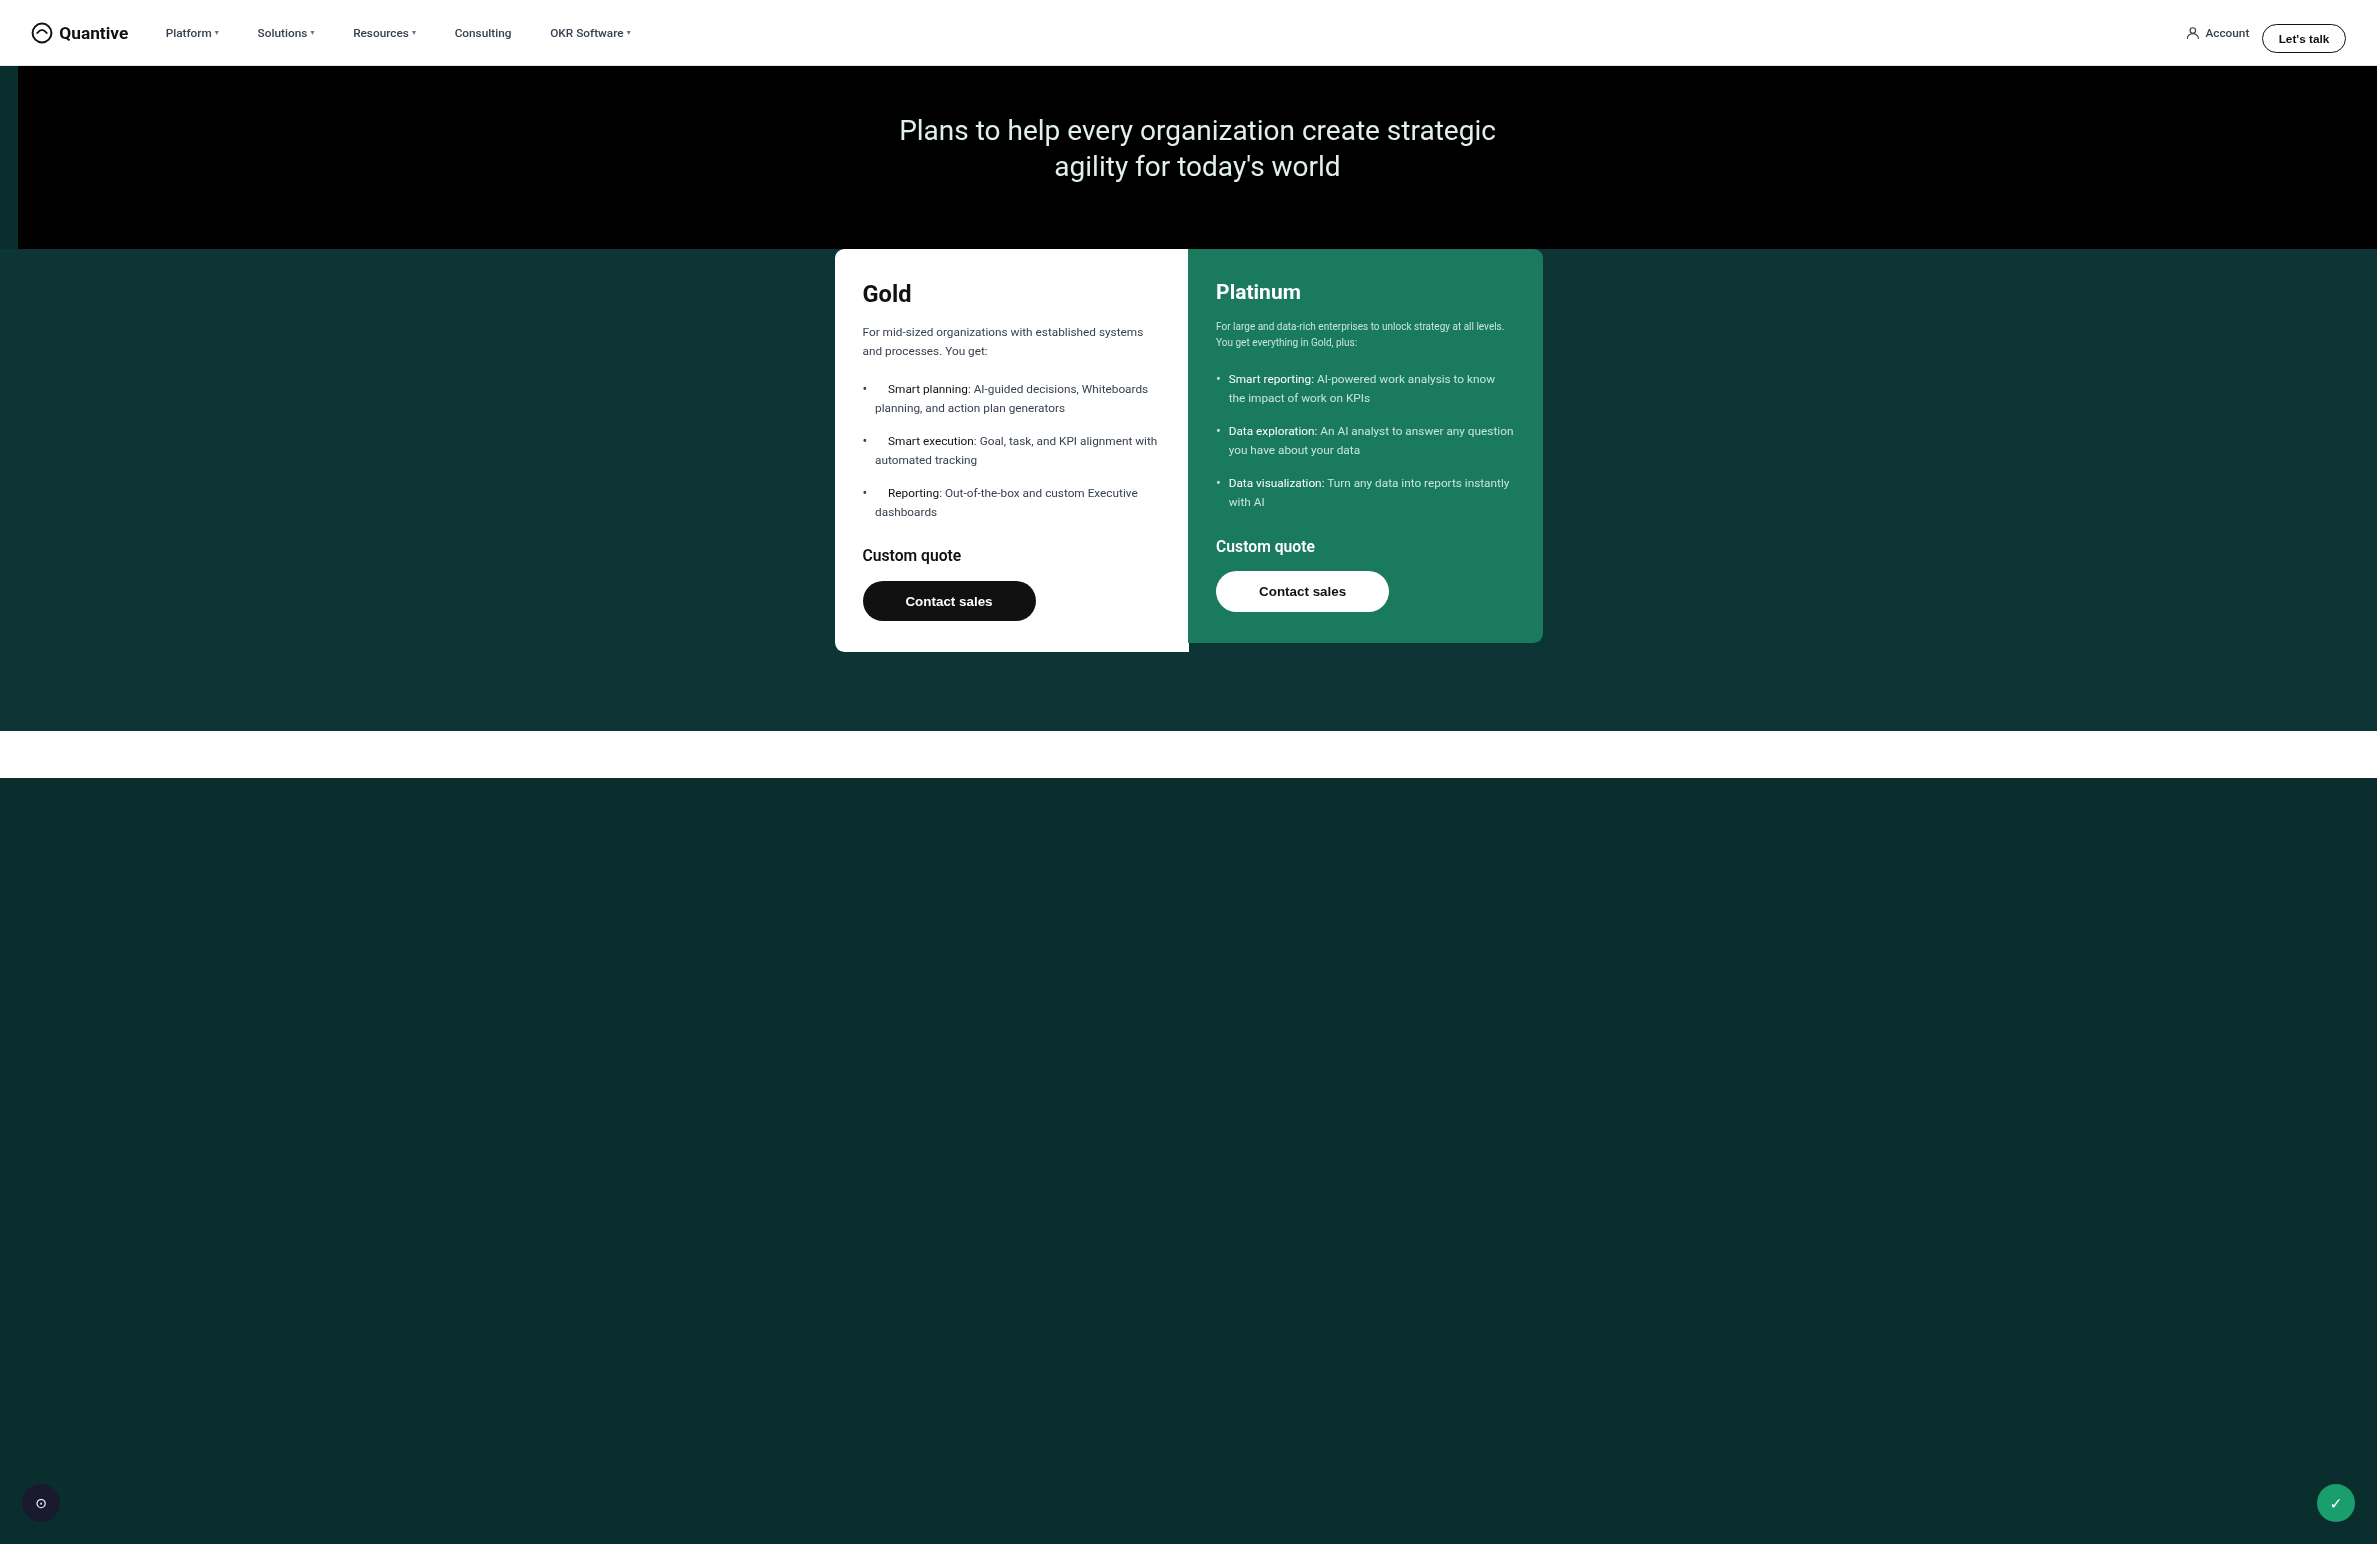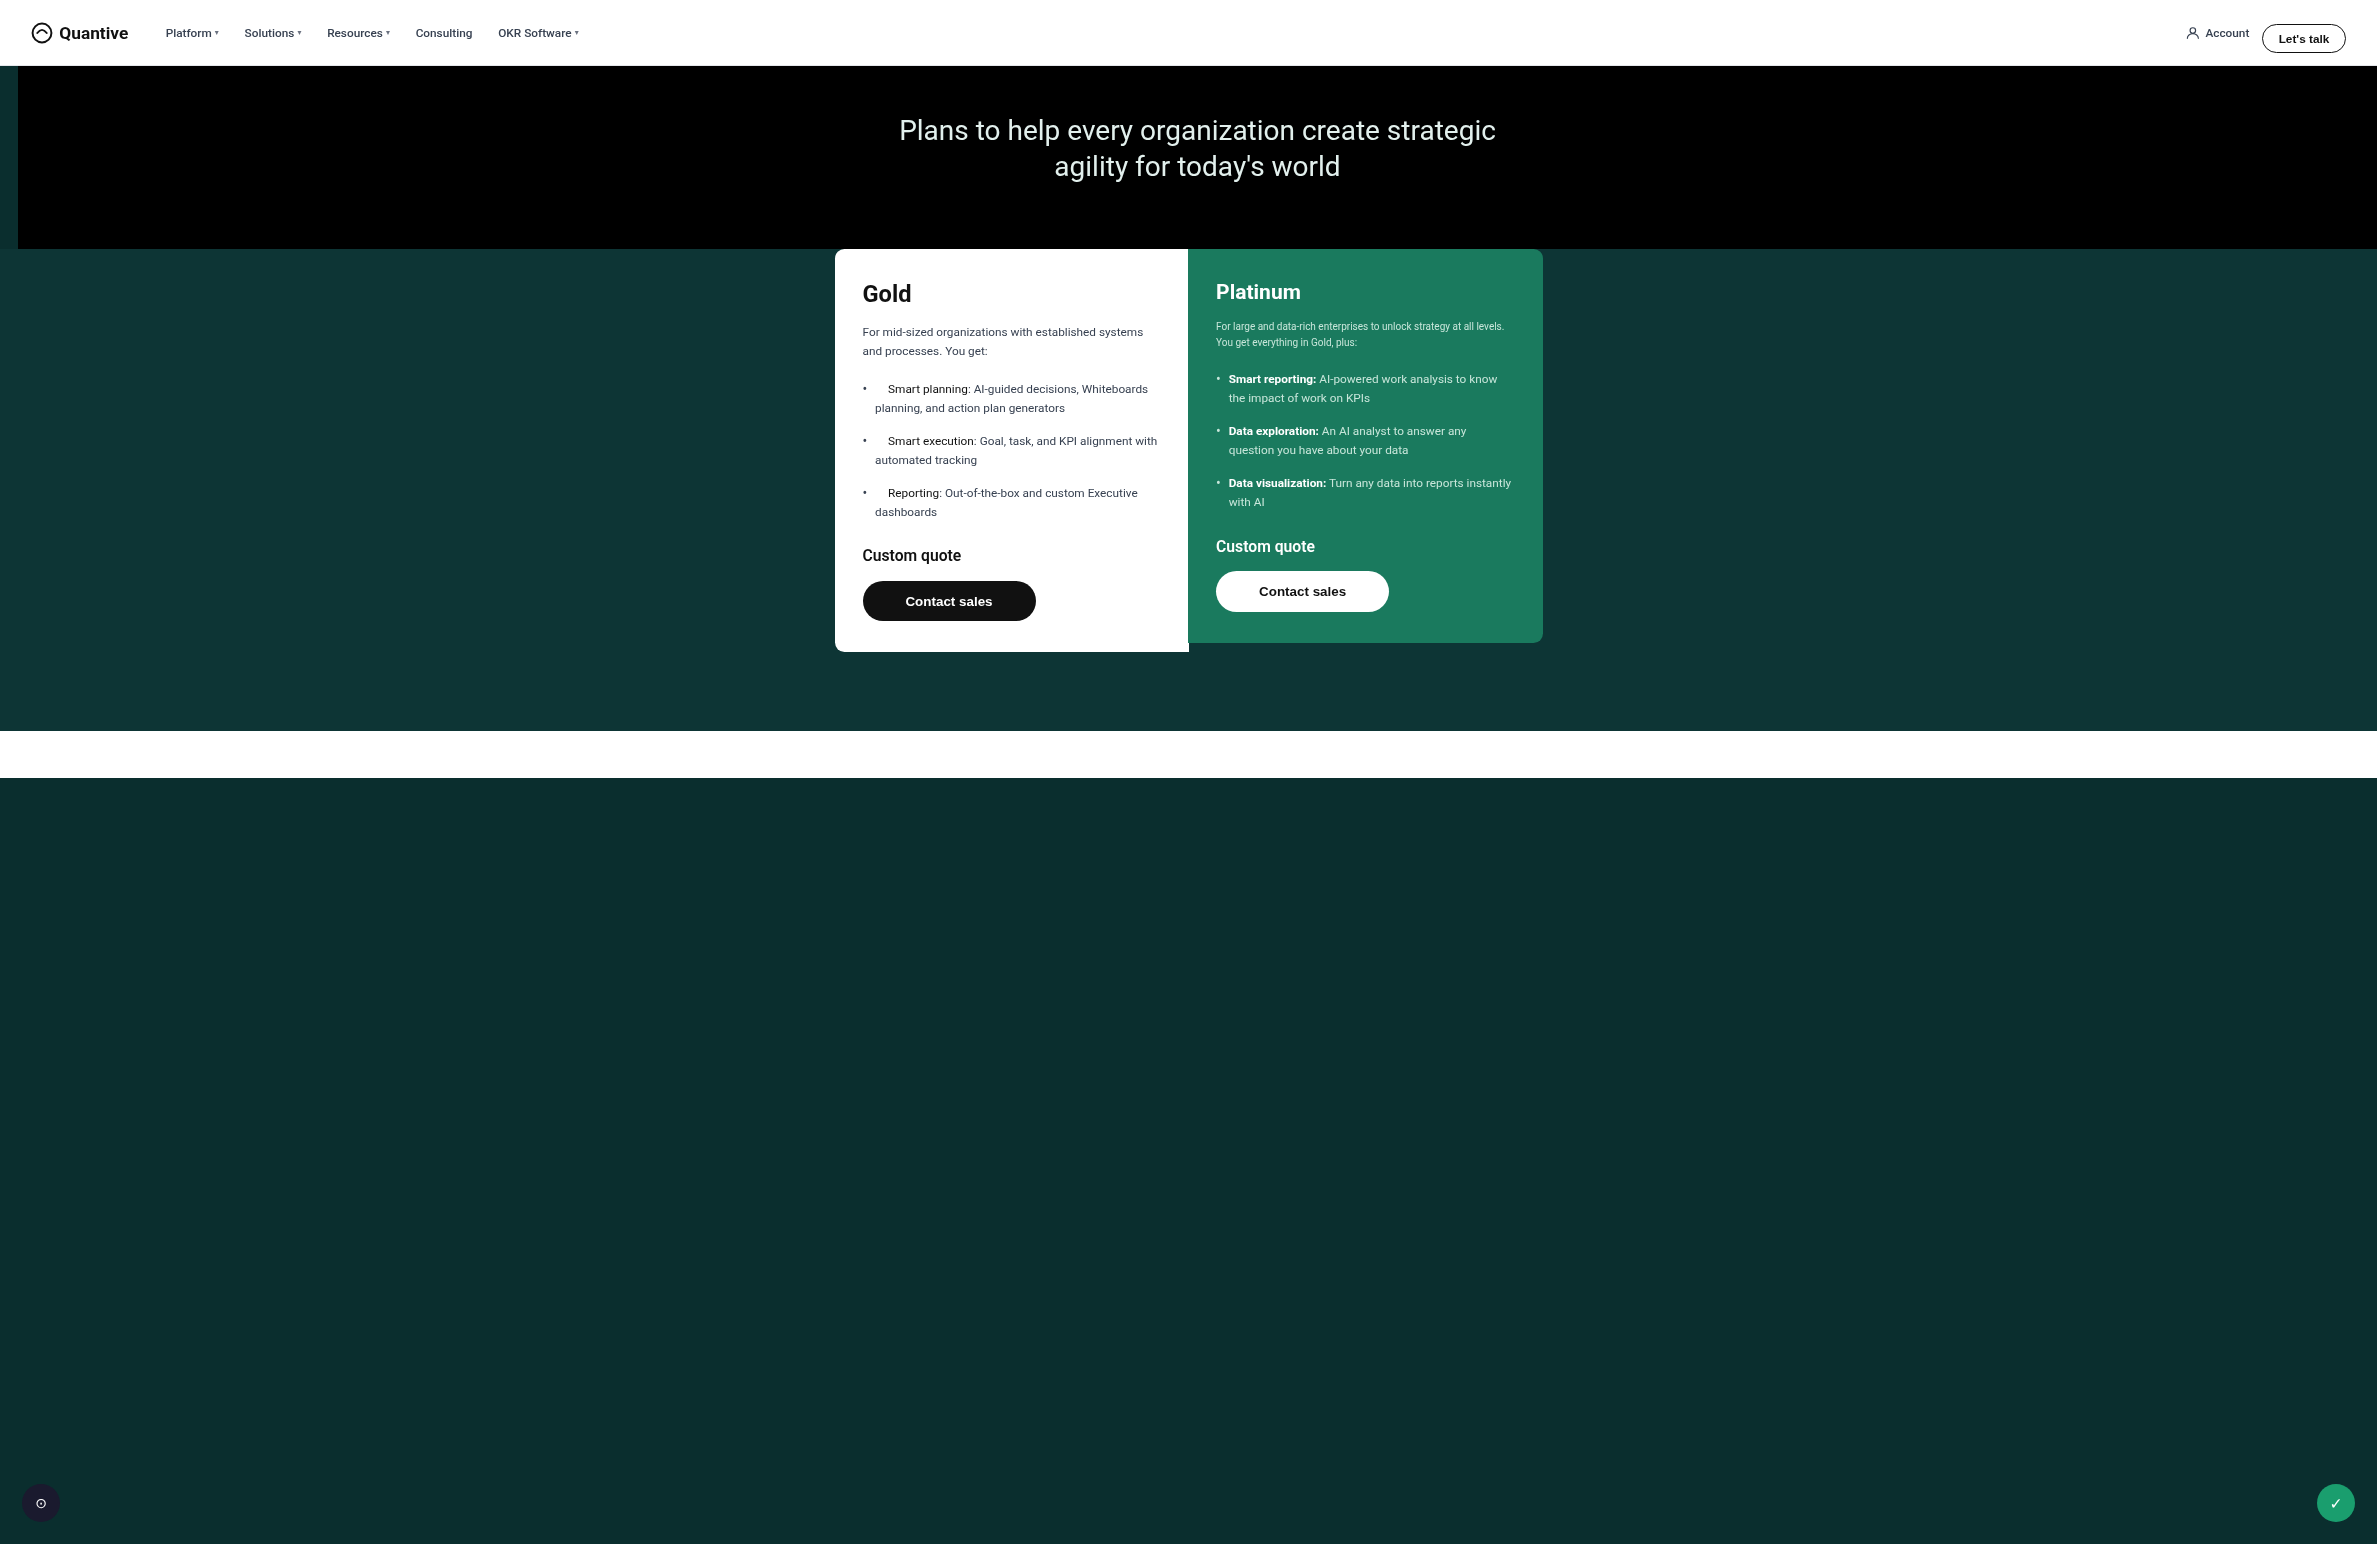--- a/index.html
+++ b/index.html
@@ -43,21 +43,21 @@
     }
 
     .logo-icon {
       width: 22px;
       height: 22px;
     }
 
     .nav-links {
       display: flex;
       align-items: center;
-      gap: 7px;
+      gap: 20px;
     }
 
     .nav-link {
       display: flex;
       align-items: center;
       gap: 3.1px;
       padding: 6.3px 9.4px;
       color: #374151;
       font-size: 11.8px;
       font-weight: 500;
@@ -258,21 +258,21 @@
     .card-platinum .features-list li::before {
       content: '•';
       position: absolute;
       left: 0;
       color: #c8e6da;
       font-size: 14px;
       line-height: 1.4;
     }
 
     .card-platinum .features-list li strong {
-      font-weight: 700;
+      font-weight: 400;
       color: #fff;
     }
 
     .card-platinum .custom-quote {
       color: #fff;
     }
 
     .contact-btn-light {
       background: #fff;
       color: #111;

